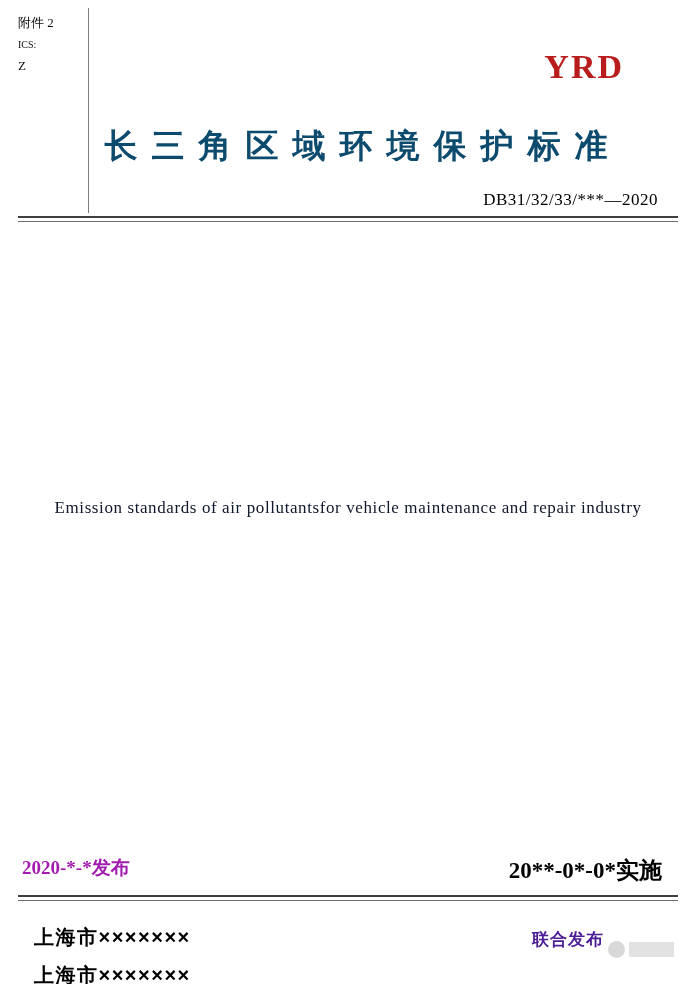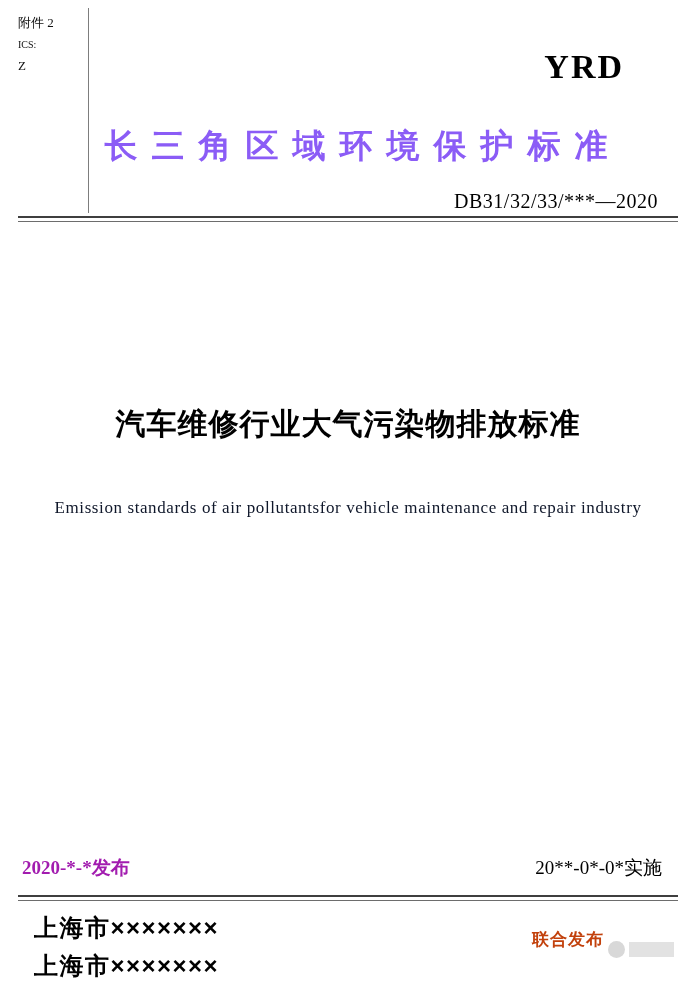--- a/index.html
+++ b/index.html
@@ -61,44 +61,44 @@
 
   
   .yrd {
     position: absolute;
     right: 72px;
     top: 48px;
     font-family: "Liberation Serif", serif;
     font-weight: bold;
     font-size: 34px;
     letter-spacing: 2px;
-    color: #000000;
+    color: #b91c1c;
   }
 
   
   .std-title {
     position: absolute;
     left: 0;
     right: 0;
     top: 124px;
     text-align: center;
     font-family: "Liberation Sans", sans-serif;
     font-weight: bold;
     font-size: 33px;
     letter-spacing: 14px;
-    color: #8b5cf6;
+    color: #0c4a6e;
     padding-left: 30px;
   }
 
   
   .std-number {
     position: absolute;
     right: 38px;
     top: 190px;
-    font-size: 20px;
+    font-size: 17px;
     font-family: "Liberation Serif", serif;
     color: #000;
     letter-spacing: 0.5px;
     text-align: center;
   }
 
   
   .rule-thick {
     position: absolute;
     left: 18px;
@@ -161,22 +161,22 @@
     font-family: "Liberation Serif", serif;
     font-size: 19px;
     font-weight: bold;
     color: #a21caf;
   }
   .date-effective {
     position: absolute;
     right: 34px;
     top: 855px;
     font-family: "Liberation Serif", serif;
-    font-size: 19px;
-    font-weight: normal;
+    font-size: 23px;
+    font-weight: bold;
     color: #000;
   }
 
   .rule-footer-thick {
     position: absolute;
     left: 18px;
     right: 18px;
     top: 895px;
     height: 2px;
     background: #3f3f3f;
@@ -188,36 +188,37 @@
     top: 900px;
     height: 1px;
     background: #6d6d6d;
   }
 
   .publisher {
     position: absolute;
     left: 34px;
     font-family: "Liberation Sans", sans-serif;
     font-weight: bold;
-    font-size: 24px;
+    font-size: 20px;
     letter-spacing: 1.5px;
     color: #000;
+    margin-top: 12px;
   }
   .publisher-1 { top: 912px; }
   .publisher-2 { top: 950px; }
 
   .joint-publish {
     position: absolute;
     right: 92px;
     top: 928px;
     font-family: Liberation Serif, serif;
     font-weight: bold;
     font-size: 17px;
     letter-spacing: 1px;
-    color: #c2410c;
+    color: #4c1d95;
   }
 
   
   .stamp {
     position: absolute;
     right: 22px;
     bottom: 22px;
     width: 66px;
     height: 26px;
     background: #ffffff;
@@ -251,21 +252,20 @@
 
   <div class="yrd">YRD</div>
 
   <div class="std-title">长三角区域环境保护标准</div>
 
   <div class="std-number">DB31/32/33/***—2020</div>
 
   <div class="rule-thick"></div>
   <div class="rule-thin"></div>
 
-  <div class="doc-title-cn">汽车维修行业大气污染物排放标准</div>
   <div class="doc-title-en">Emission standards of air pollutantsfor vehicle maintenance and repair industry</div>
 
   <div class="date-issue">2020-*-*发布</div>
   <div class="date-effective">20**-0*-0*实施</div>
 
   <div class="rule-footer-thick"></div>
   <div class="rule-footer-thin"></div>
 
   <div class="publisher publisher-1">上海市×××××××</div>
   <div class="publisher publisher-2">上海市×××××××</div>

